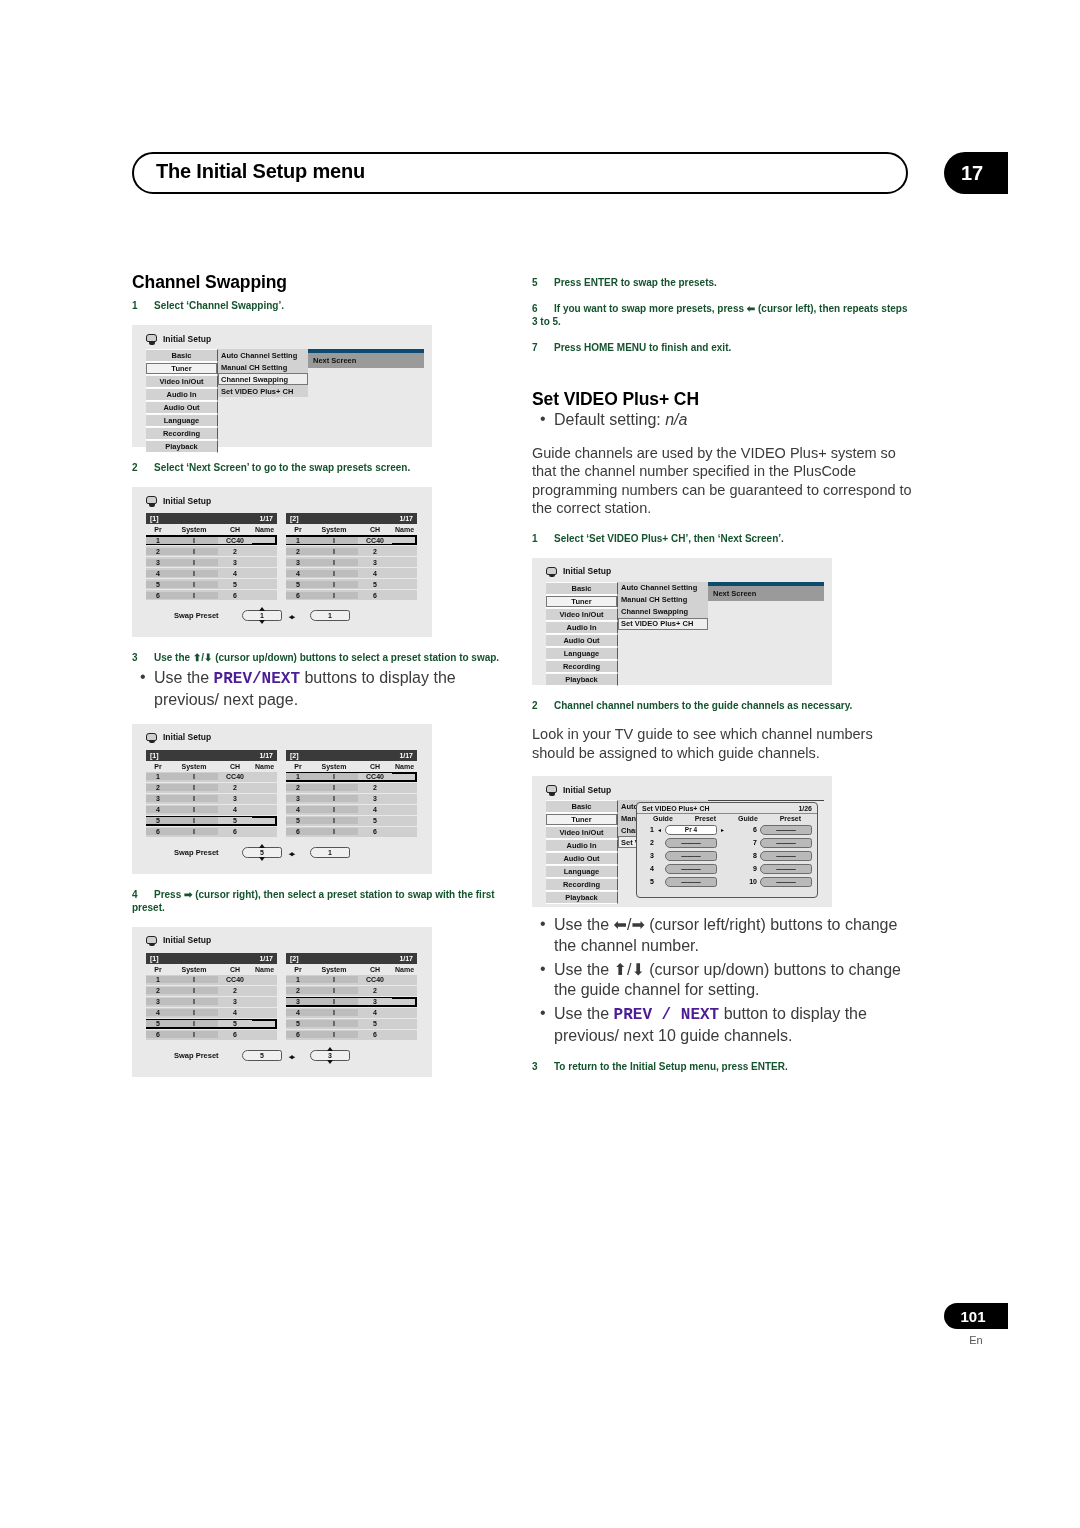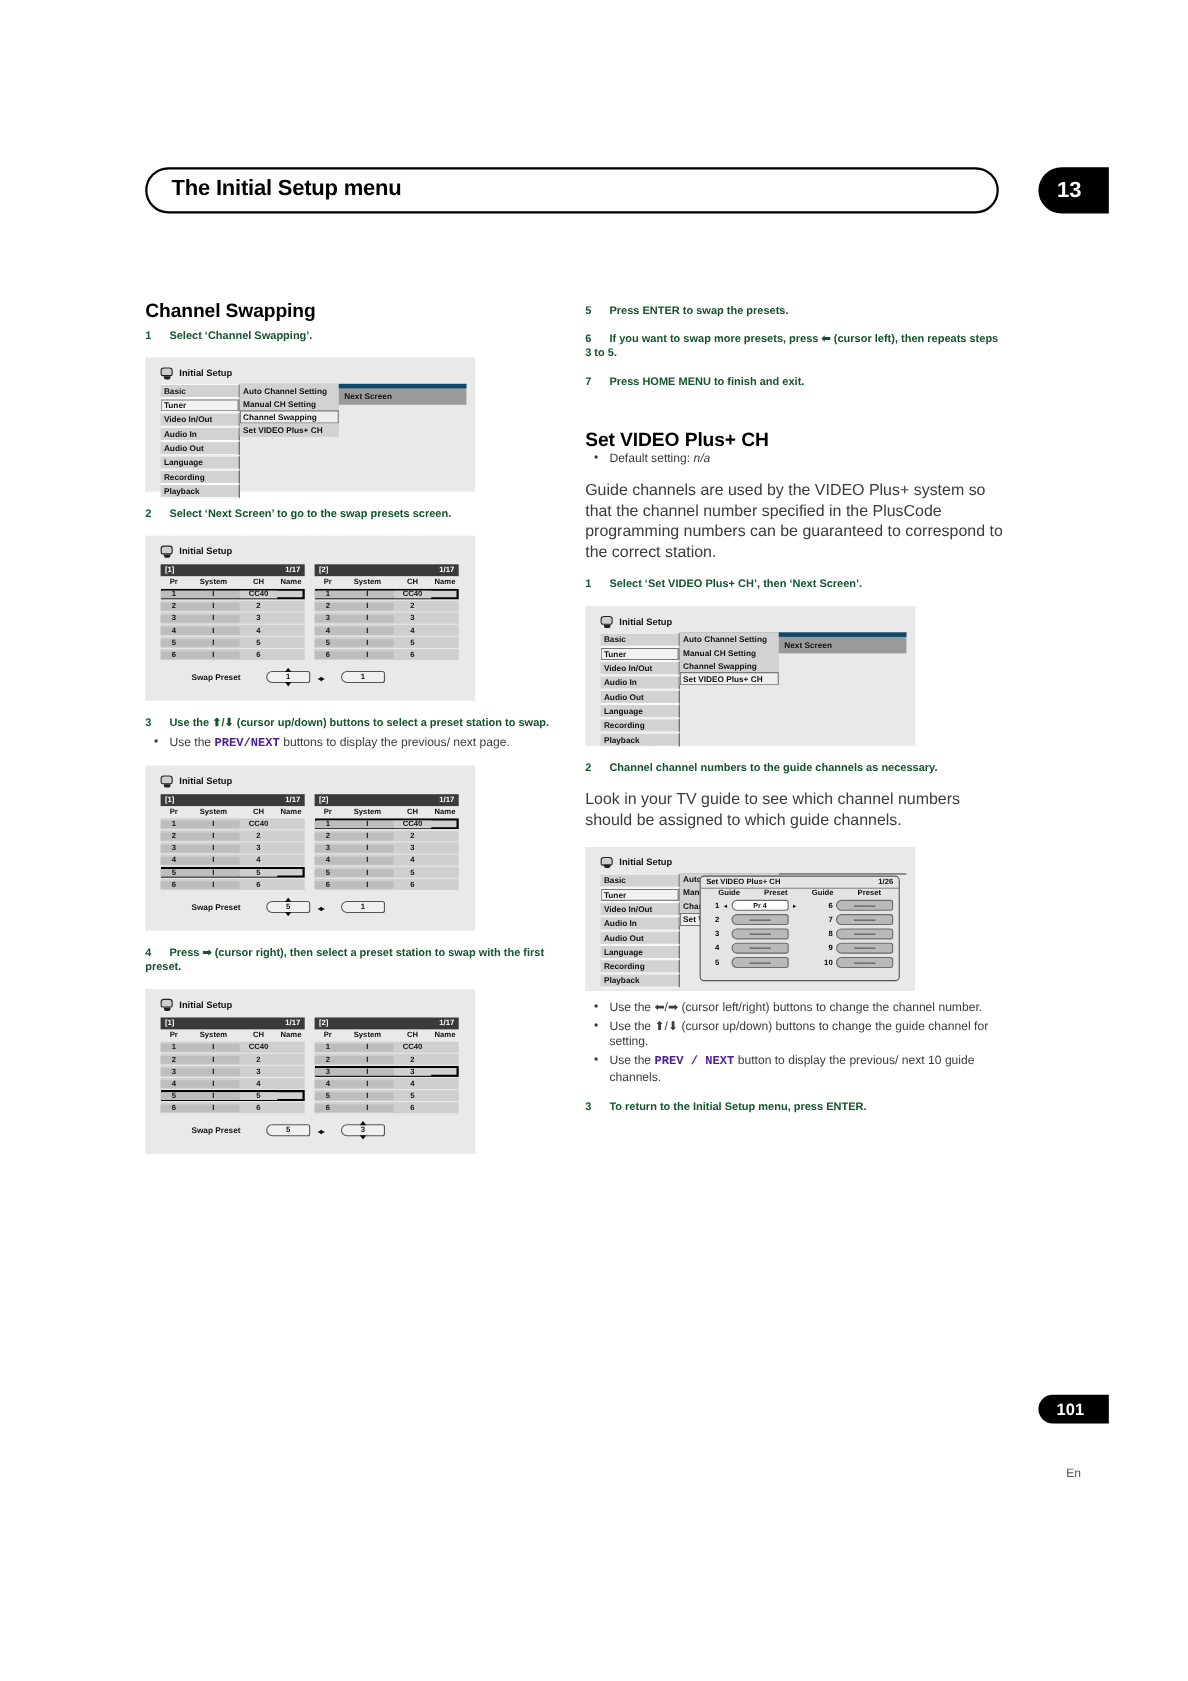--- a/index.html
+++ b/index.html
@@ -44,21 +44,21 @@
   p.body {
     font-size:14.5px; line-height:1.28; color:#3b3b3b; margin:0 0 14px 0;
   }
   .step {
     font-size:10px; font-weight:bold; line-height:1.3; margin:4px 0 13px 0;
     color:#14532d;
   }
   .step .num { display:inline-block; width:22px; }
   .bullets { margin:-6px 0 13px 0; padding:0; list-style:none; }
   .bullets li {
-    font-size:11px; line-height:1.3; color:#3b3b3b;
+    font-size:16px; line-height:1.3; color:#3b3b3b;
     padding-left:22px; position:relative; margin-bottom:3px;
   }
   .bullets li:before {
     content:"\2022"; position:absolute; left:8px; top:-1px; color:#3b3b3b;
   }
   .bullets b { color:#4c1d95;font-family:Liberation Mono, monospace; }
   .bullets i { font-style:italic; }
   .tight { margin-top:-9px; }
   .gap-big { height:22px; }
 
@@ -93,21 +93,21 @@
   .mcol.c2 { left:72px; width:90px; }
   .mcol.c3 { left:162px; right:0; }
 
   .mitem {
     font-size:7.5px; font-weight:bold; color:#111;
     padding:1px 3px; background:#d2d2d2;
     border-bottom:1px solid #fff; border-top:1px solid #fafafa;
     white-space:nowrap; overflow:hidden;
   }
   .mitem.sel { background:#f2f2f2; box-shadow:inset 0 0 0 1px #777; }
-  .mcol.c1 .mitem { border-right:1px solid #5a5a5a; }
+  .mcol.c1 .mitem { border-right:1px solid #5a5a5a;text-align:center; }
   .mcol.c2 { background:#d2d2d2; }
   .mcol.c2 .mitem { background:#d2d2d2; border:none; padding:1.5px 3px; }
   .mcol.c2 .mitem.sel { background:#eeeeee; box-shadow:inset 0 0 0 1px #777; }
   .mcol.c3 {
     background:#9a9a9a; border-top:4px solid #0c4a6e;
   }
   .mcol.c3 .nx {
     font-size:7.5px; font-weight:bold; color:#111; padding:3px 5px;
   }
   .menu-topline {
@@ -195,38 +195,38 @@
     border-radius:6px 3px 3px 6px;
     font-size:6.5px; font-weight:bold; color:#111;
     display:flex; align-items:center; justify-content:center;
   }
   .g-field.active { background:#fff; }
   .g-ar { font-size:6px; width:5px; text-align:center; }
   .g-ar.blank { visibility:hidden; }
 
   
   .page-badge {
-    position:absolute; left:944px; top:1268px; width:64px; height:26px;
+    position:absolute; left:944px; top:1303px; width:64px; height:26px;
     background:#000; color:#fff;
     border-top-left-radius:13px; border-bottom-left-radius:13px;
     font-size:15px; font-weight:bold;
     display:flex; align-items:center; justify-content:center; padding-right:6px;
   }
   .page-lang {
     position:absolute; left:944px; top:1334px; width:64px;
     text-align:center; font-size:11px; color:#555;
   }
 </style>
 </head>
 <body>
 
 <div class="header-wrap">
   <div class="header-pill"></div>
   <div class="header-title">The Initial Setup menu</div>
-  <div class="chapter-badge">13</div>
+  <div class="chapter-badge">17</div>
 </div>
 
 <div class="col col-left">
 
   <h2 class="sec">Channel Swapping</h2>
 
   <div class="step">
     <span class="num">1</span><span>Select ‘Channel Swapping’.</span>
   </div>
 

